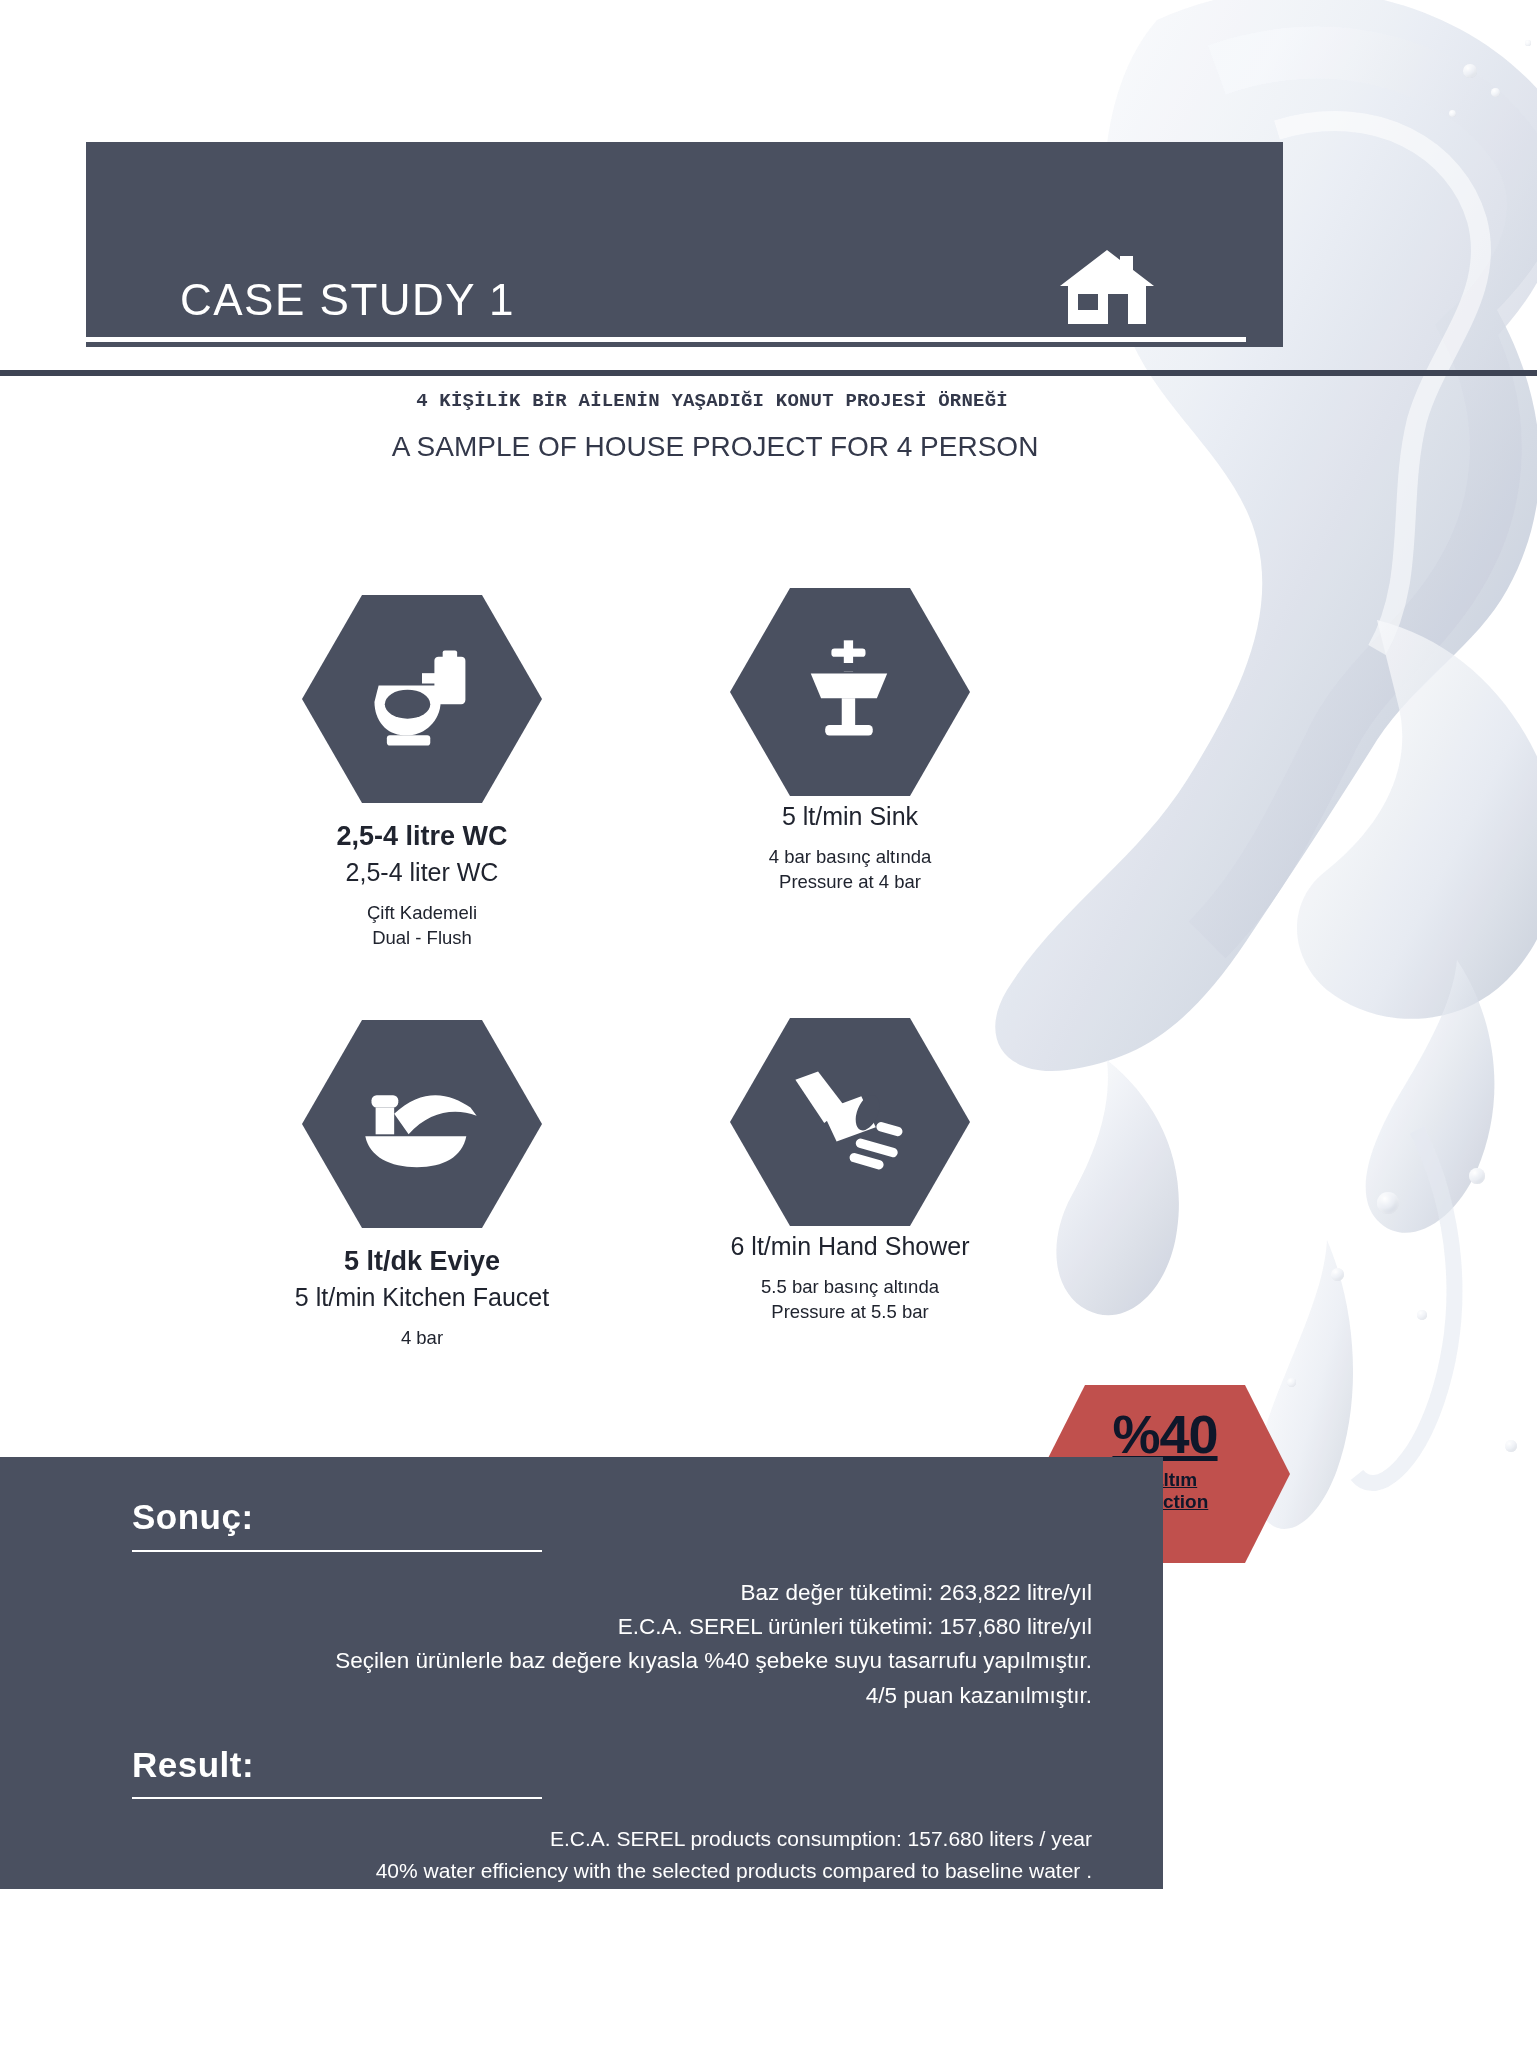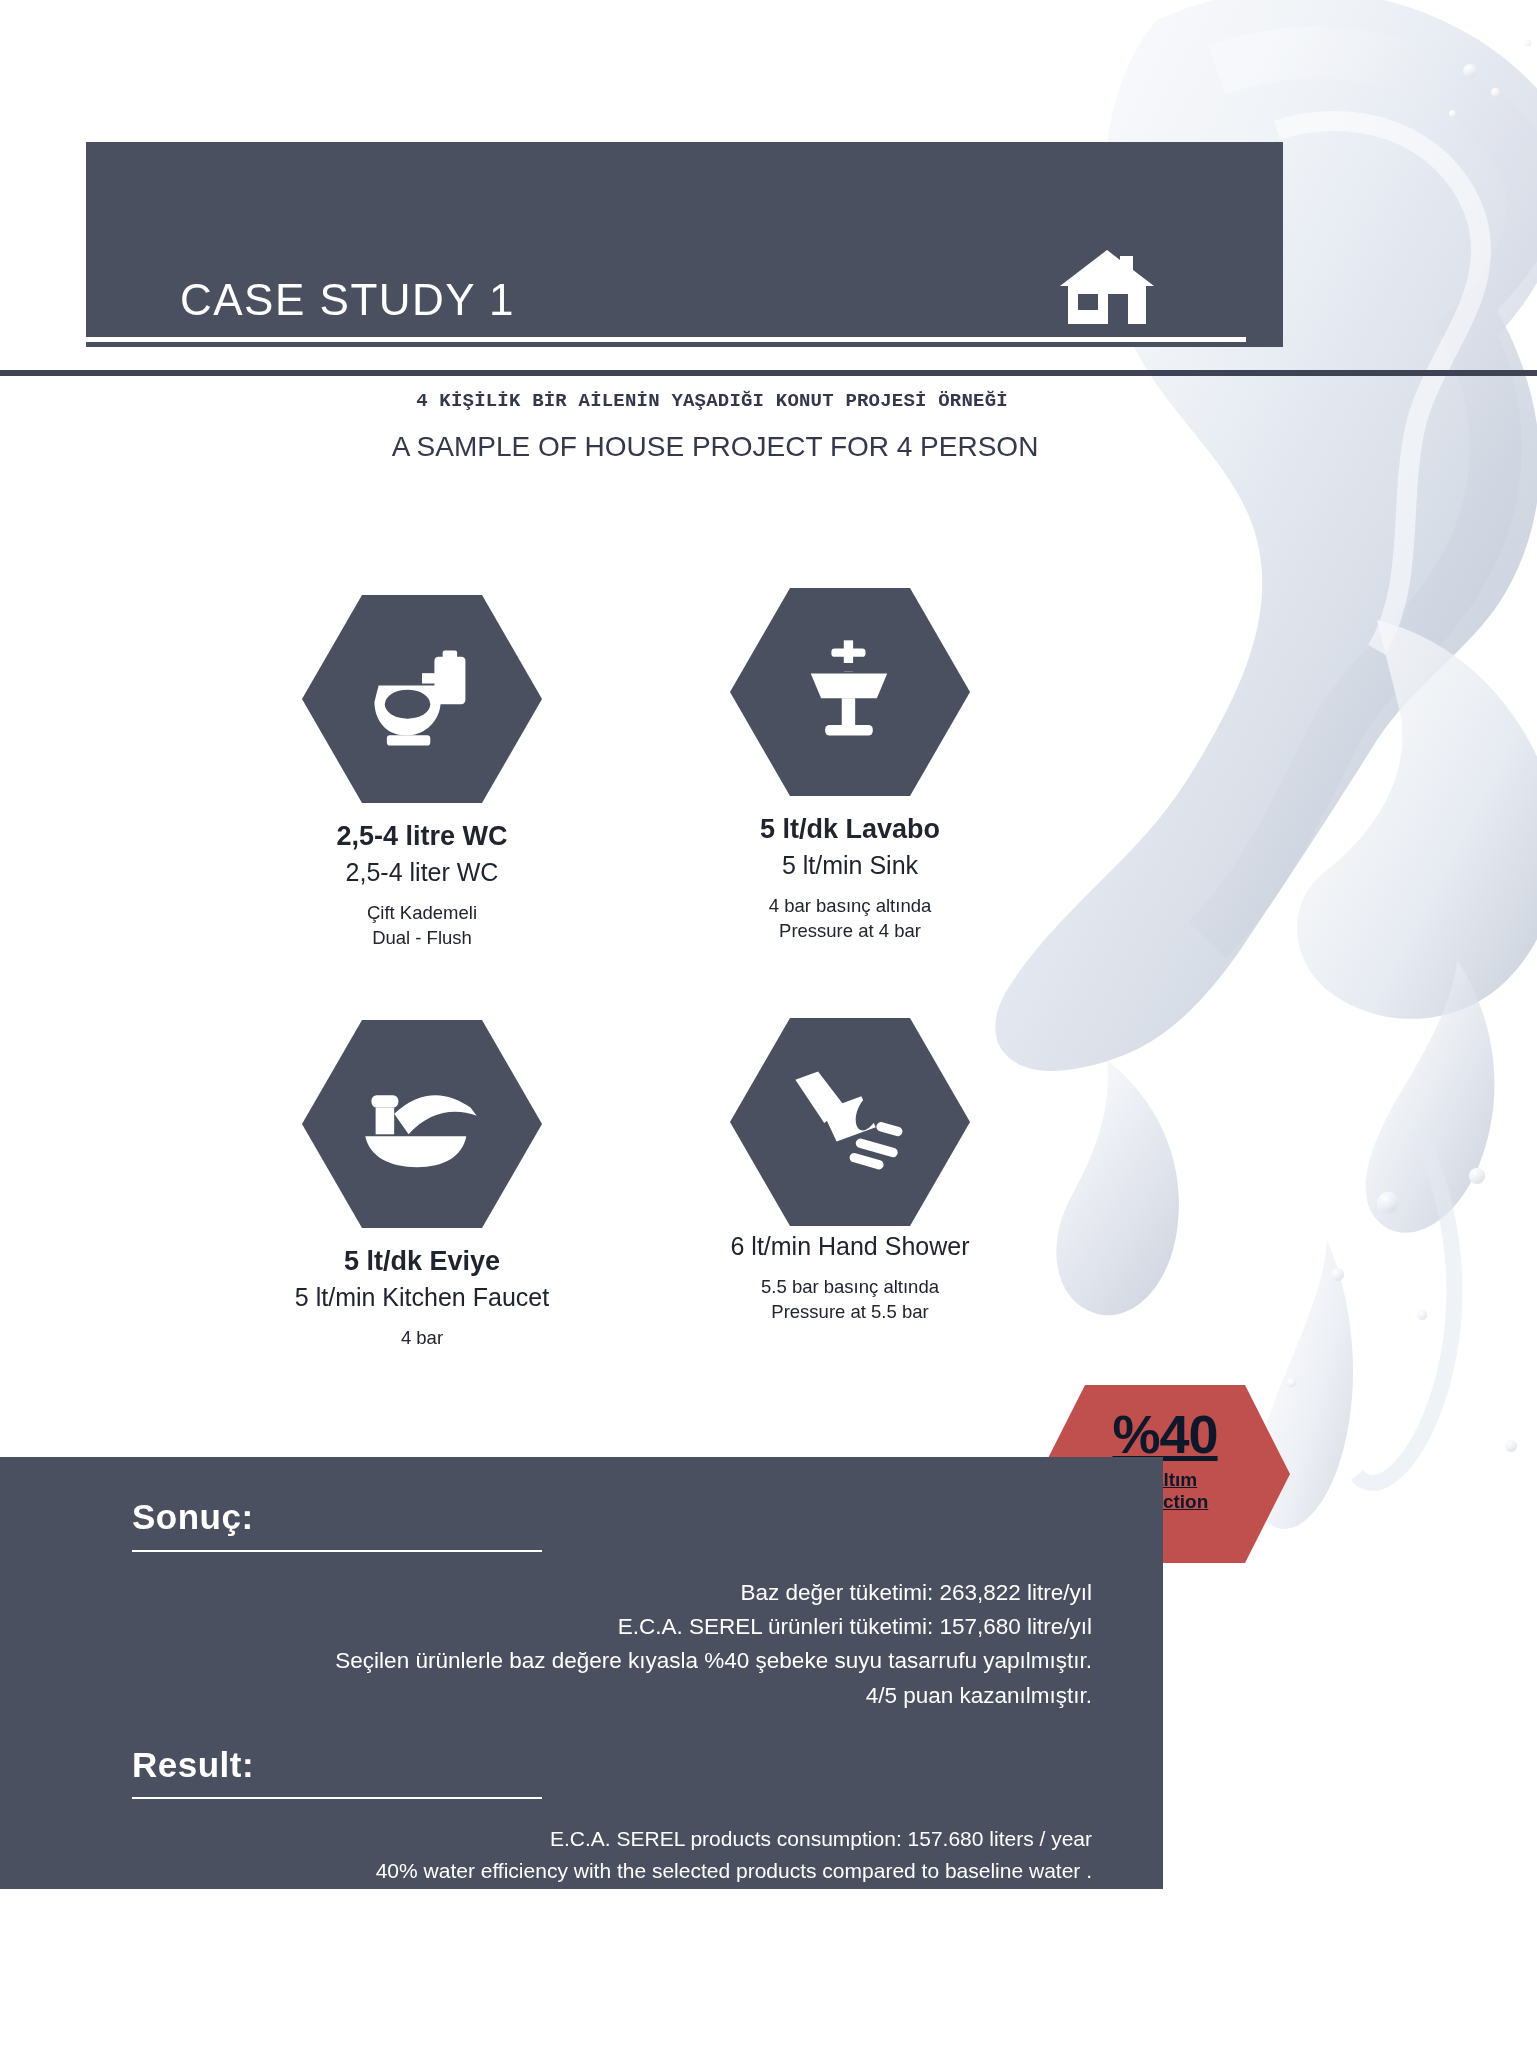--- a/index.html
+++ b/index.html
@@ -323,21 +323,20 @@
         <svg viewBox="0 0 120 112" width="124" height="116" xmlns="http://www.w3.org/2000/svg">
           <rect x="54" y="6" width="9" height="30" fill="#ffffff"></rect>
           <rect x="42" y="14" width="33" height="8" rx="3" fill="#ffffff"></rect>
           <path d="M22 38 L96 38 L86 62 L32 62 Z" fill="#ffffff"></path>
           <rect x="52" y="62" width="13" height="26" fill="#ffffff"></rect>
           <rect x="36" y="88" width="46" height="10" rx="4" fill="#ffffff"></rect>
           <rect x="50" y="28" width="17" height="8" rx="2" fill="#4a5060"></rect>
         </svg>
       </div>
     </div>
-    <div class="p-title">5 lt/dk Lavabo</div>
     <div class="p-sub">5 lt/min Sink</div>
     <div class="p-note">
       <div>4 bar basınç altında</div>
       <div>Pressure at 4 bar</div>
     </div>
   </div>
 
   <div class="product" id="prod-kitchen">
     <div class="hexwrap">
       <div class="hex">

